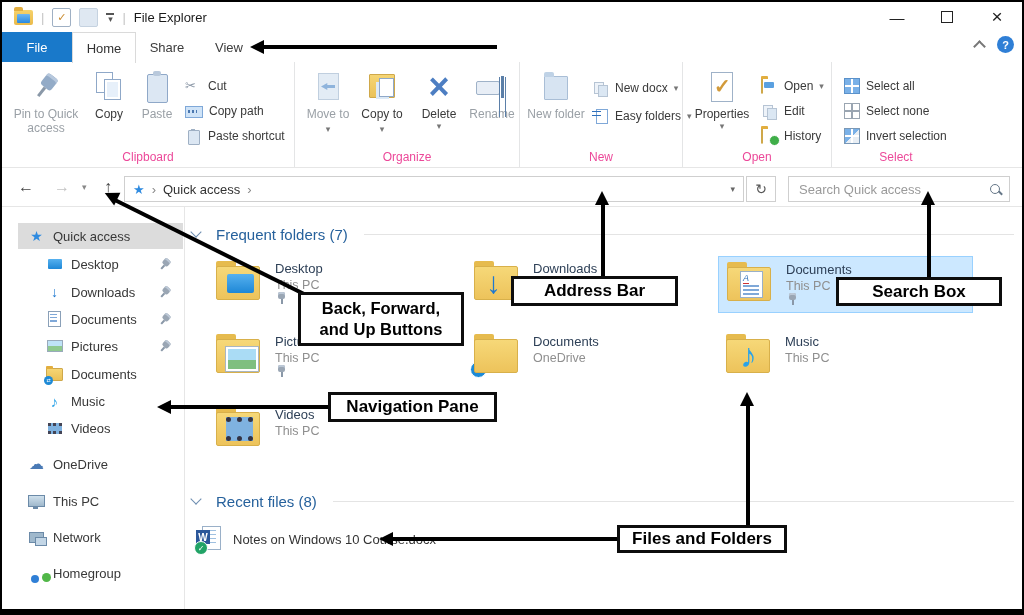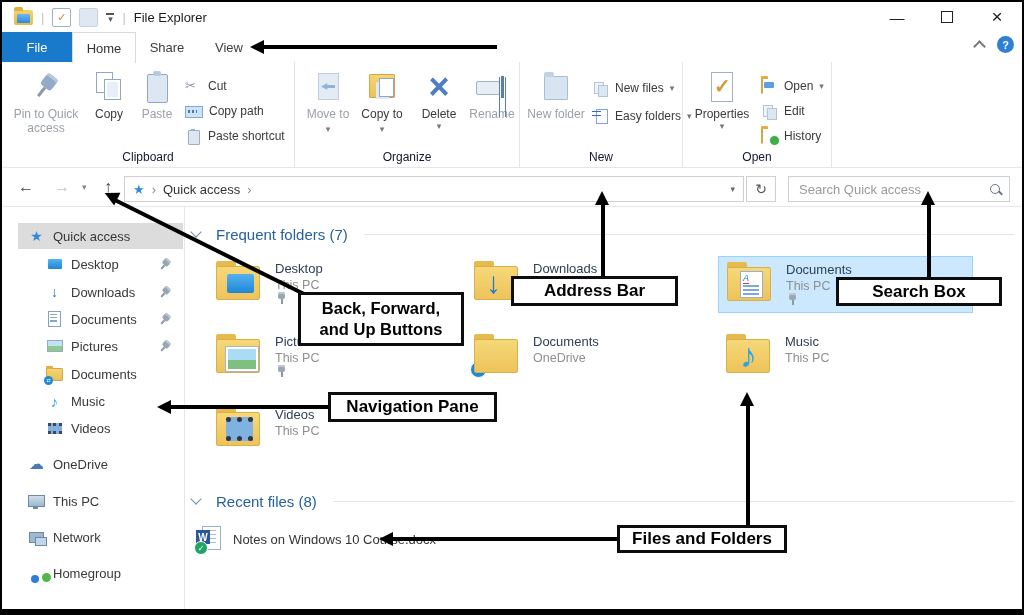--- a/index.html
+++ b/index.html
@@ -24,21 +24,21 @@
   
   .tab{position:absolute;top:30px;height:30px;display:flex;align-items:center;justify-content:center;font-size:13px;color:#3c3c3c}
   .tab-file{background:#1979ca;color:#fff}
   .tab-sel{background:#fff;border:1px solid #dadada;border-bottom:none;color:#333}
   .tab-right{position:absolute;right:8px;top:34px;display:flex;align-items:center;gap:13px}
   .chev-up{width:7px;height:7px;border-left:2px solid #777;border-top:2px solid #777;transform:rotate(45deg);margin-top:3px}
   .help-circle{width:17px;height:17px;border-radius:50%;background:#2f7fd6;color:#fff;font-size:11px;font-weight:bold;display:flex;align-items:center;justify-content:center}
 
   
   .rgroup{position:absolute;top:60px;height:105px;border-right:1px solid #e4e5e6;box-sizing:border-box}
-  .rg-label{position:absolute;bottom:3px;left:0;right:0;text-align:center;color:#0f172a;font-size:12px}
+  .rg-label{position:absolute;bottom:3px;left:0;right:0;text-align:center;color:#ec4899;font-size:12px}
   .bb{position:absolute;top:4px;height:82px;display:flex;flex-direction:column;align-items:center;text-align:center;font-size:12px;color:#3a3a3a;line-height:1.15}
   .bb .ic{height:42px;display:flex;align-items:center;justify-content:center}
   .dis{color:#9aa0a6}
   .sb{position:absolute;display:flex;align-items:center;gap:6px;font-size:12px;color:#3a3a3a;height:20px;white-space:nowrap}
   .caret{font-size:9px;color:#777;line-height:1}
   .lbl{width:46px;text-align:center}
 
   
   .ri{position:relative;width:34px;height:34px}
   .ri-pin{transform:rotate(38deg)}
@@ -253,21 +253,21 @@
 
   <div class="rgroup" style="left:518px;width:163px">
     <div class="bb dis" style="left:6px;width:60px">
       <span class="ic">
             <span class="ri ri-newfolder"></span>
           </span>
       <span>New folder</span>
     </div>
     <div class="sb dis" style="left:72px;top:16px">
       <span class="si si-newitem"></span>
-      <span>New files</span>
+      <span>New docx</span>
       <span class="caret">▾</span>
     </div>
     <div class="sb" style="left:72px;top:44px">
       <span class="si si-easy"></span>
       <span>Easy folders</span>
       <span class="caret">▾</span>
     </div>
     <div class="rg-label">New</div>
   </div>
 
@@ -290,20 +290,35 @@
       <span class="si si-newitem"></span>
       <span>Edit</span>
     </div>
     <div class="sb" style="left:78px;top:64px">
       <span class="si"><span class="mfold"></span><span class="si-hist-badge"></span></span>
       <span>History</span>
     </div>
     <div class="rg-label">Open</div>
   </div>
 
+  <div class="rgroup" style="left:830px;width:128px;border-right:none">
+    <div class="sb" style="left:12px;top:14px">
+      <span class="si-selall"></span>
+      <span>Select all</span>
+    </div>
+    <div class="sb" style="left:12px;top:39px">
+      <span class="si-selnone"></span>
+      <span>Select none</span>
+    </div>
+    <div class="sb" style="left:12px;top:64px">
+      <span class="si-invert"></span>
+      <span>Invert selection</span>
+    </div>
+    <div class="rg-label">Select</div>
+  </div>
 
   <div class="divider" style="left:0;top:165px;width:1020px;height:1px"></div>
 
   <span class="nav-glyph" style="left:16px">←</span>
   <span class="nav-glyph" style="left:52px;color:#c3c3c3">→</span>
   <span class="nav-glyph" style="left:80px;top:180px;font-size:9px;color:#888">▾</span>
   <span class="nav-glyph" style="left:102px">↑</span>
 
   <div class="box" style="left:122px;width:620px">
     <div class="addr-inner">

